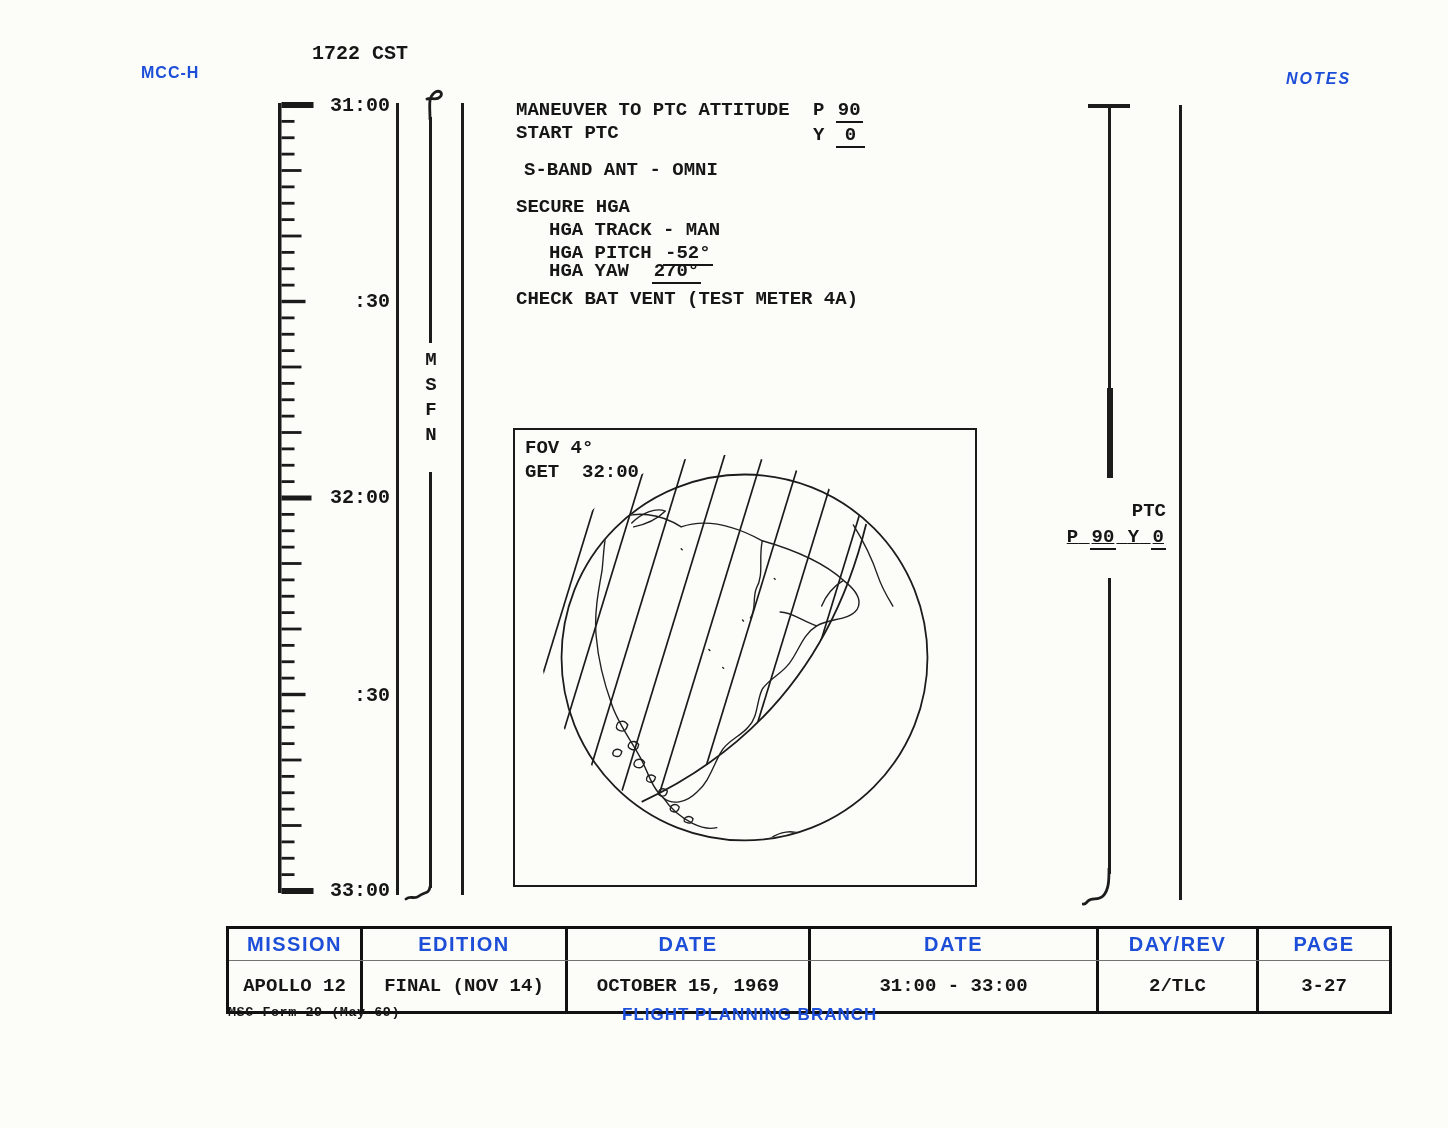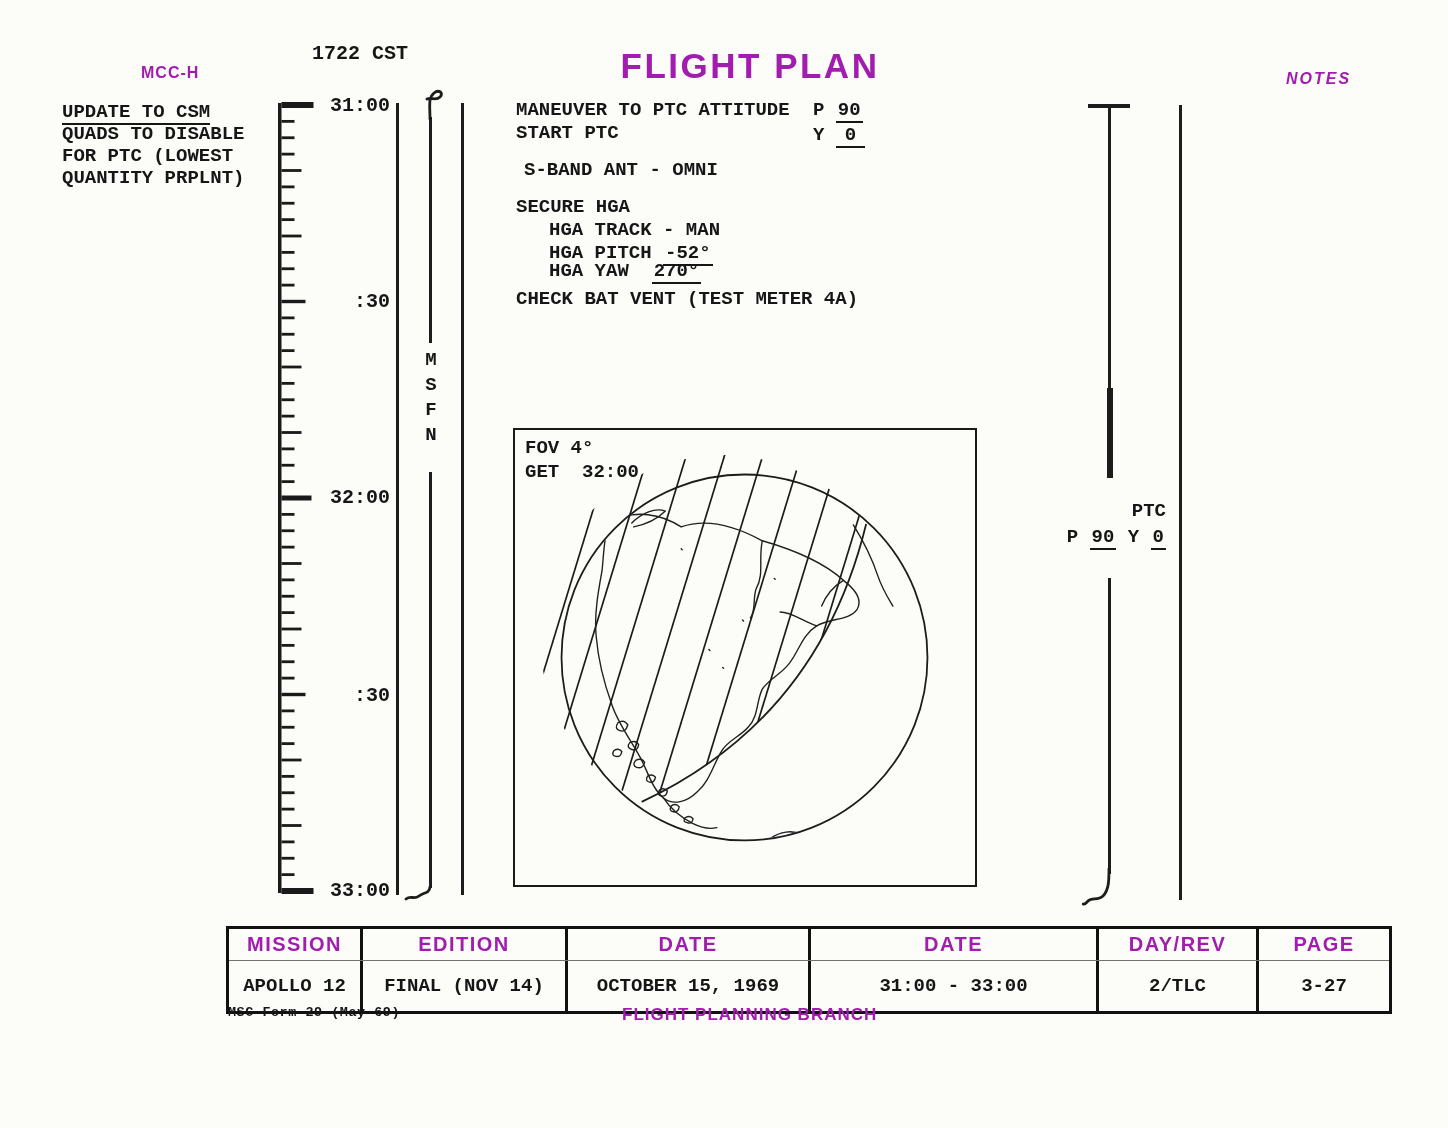--- a/index.html
+++ b/index.html
@@ -2,21 +2,21 @@
 <html><head>
 <meta charset="utf-8">
 <style>
   html,body{margin:0;padding:0;background:#e8e8e4;}
   .canvas{
     position:relative;width:1448px;height:1128px;background:#fcfcf9;
     overflow:hidden;color:#141414;
   }
   .abs{position:absolute;}
   .mono{font-family:"Liberation Mono","DejaVu Sans Mono",monospace;font-weight:700;color:#161616;}
-  .sans{font-family:"Liberation Sans","DejaVu Sans",sans-serif;font-weight:700;color:#a21caf;}
+  .sans{font-family:"Liberation Sans","DejaVu Sans",sans-serif;font-weight:700;color:#1d4ed8;}
   .vline{position:absolute;background:#1c1c1c;width:3px;}
   .uline{border-bottom:2.5px solid #161616;padding:0 2px;}
   .uline-wide{border-bottom:2.5px solid #161616;padding:0 9px;}
   .note-line{font-size:19px;line-height:22px;white-space:pre;}
   .proc{font-size:19px;line-height:22px;white-space:pre;}
   .tl-label{width:82px;text-align:right;font-size:20px;}
   .msfn-letter{height:25px;line-height:25px;font-size:19px;text-align:center;}
   
   #info-table{position:absolute;left:226px;top:926px;width:1166px;border:3px solid #111;box-sizing:border-box;background:#fcfcf9;}
   .trow{display:grid;grid-template-columns:134px 205px 243px 288px 160px 1fr;}
@@ -29,29 +29,22 @@
   
   #fov-box{position:absolute;left:513px;top:428px;width:464px;height:459px;border:2.5px solid #1a1a1a;box-sizing:border-box;}
 </style>
 </head>
 <body>
 
 <div class="canvas">
 
   <div class="abs sans" style="left:141px;top:64px;font-size:16px;letter-spacing:1px;">MCC-H</div>
   <div class="abs mono" style="left:312px;top:42px;font-size:20px;">1722 CST</div>
-  <div class="abs sans" style="left:595px;top:46px;width:310px;text-align:center;font-size:35px;letter-spacing:2.5px;">FLIGHT PLAN</div>
   <div class="abs sans" style="left:1286px;top:70px;font-size:16px;letter-spacing:2px;font-style:italic;">NOTES</div>
 
-  <div class="abs" style="left:62px;top:101px;">
-    <div class="mono note-line"><span style="border-bottom:2.5px solid #161616;">UPDATE TO CSM</span></div>
-    <div class="mono note-line">QUADS TO DISABLE</div>
-    <div class="mono note-line">FOR PTC (LOWEST</div>
-    <div class="mono note-line">QUANTITY PRPLNT)</div>
-  </div>
 
   <svg id="ruler" class="abs" style="left:276px;top:99px;" width="44" height="800" viewBox="0 0 44 800">
       <rect x="2" y="4" width="3.5" height="790" fill="#1a1a1a"></rect>
       <rect x="5.5" y="3" width="32" height="6" fill="#1a1a1a"></rect>
       <rect x="5.5" y="20.975" width="13" height="2.8" fill="#1a1a1a"></rect>
       <rect x="5.5" y="37.35" width="13" height="2.8" fill="#1a1a1a"></rect>
       <rect x="5.5" y="53.725" width="13" height="2.8" fill="#1a1a1a"></rect>
       <rect x="5.5" y="70.1" width="20" height="2.8" fill="#1a1a1a"></rect>
       <rect x="5.5" y="86.475" width="13" height="2.8" fill="#1a1a1a"></rect>
       <rect x="5.5" y="102.85" width="13" height="2.8" fill="#1a1a1a"></rect>
@@ -196,21 +189,21 @@
     <div class="mono" style="position:absolute;left:10px;top:7px;font-size:19px;white-space:pre;">FOV 4°</div>
     <div class="mono" style="position:absolute;left:10px;top:31px;font-size:19px;white-space:pre;">GET  32:00</div>
   </div>
 
   <div class="abs" style="left:1088px;top:104px;width:42px;height:4px;background:#1c1c1c;"></div>
   <div class="vline" style="left:1108px;top:104px;height:284px;"></div>
   <div class="abs" style="left:1107px;top:388px;width:6px;height:90px;background:#1c1c1c;"></div>
 
   <div class="abs" style="left:1058px;top:500px;width:108px;text-align:right;">
     <div class="mono" style="font-size:19px;">PTC</div>
-    <div class="mono" style="font-size:19px;margin-top:4px;white-space:pre;"><span>P</span> <span class="uline">90</span> <span>Y</span> <span class="uline">0</span></div>
+    <div class="mono" style="font-size:19px;margin-top:4px;white-space:pre;text-decoration:underline;"><span>P</span> <span class="uline">90</span> <span>Y</span> <span class="uline">0</span></div>
   </div>
 
   <div class="vline" style="left:1108px;top:578px;height:296px;"></div>
   <svg class="abs" style="left:1082px;top:868px;" width="32" height="40" viewBox="0 0 32 40">
     <path d="M27,0 C27,12 27,22 21,28 C16,33 10,29 6,33 C4,35 3,37 1,36" fill="none" stroke="#1c1c1c" stroke-width="2.8" stroke-linecap="round"></path>
   </svg>
   <div class="vline" style="left:1179px;top:105px;height:795px;"></div>
 
   <div id="info-table">
     <div class="trow hdr">

